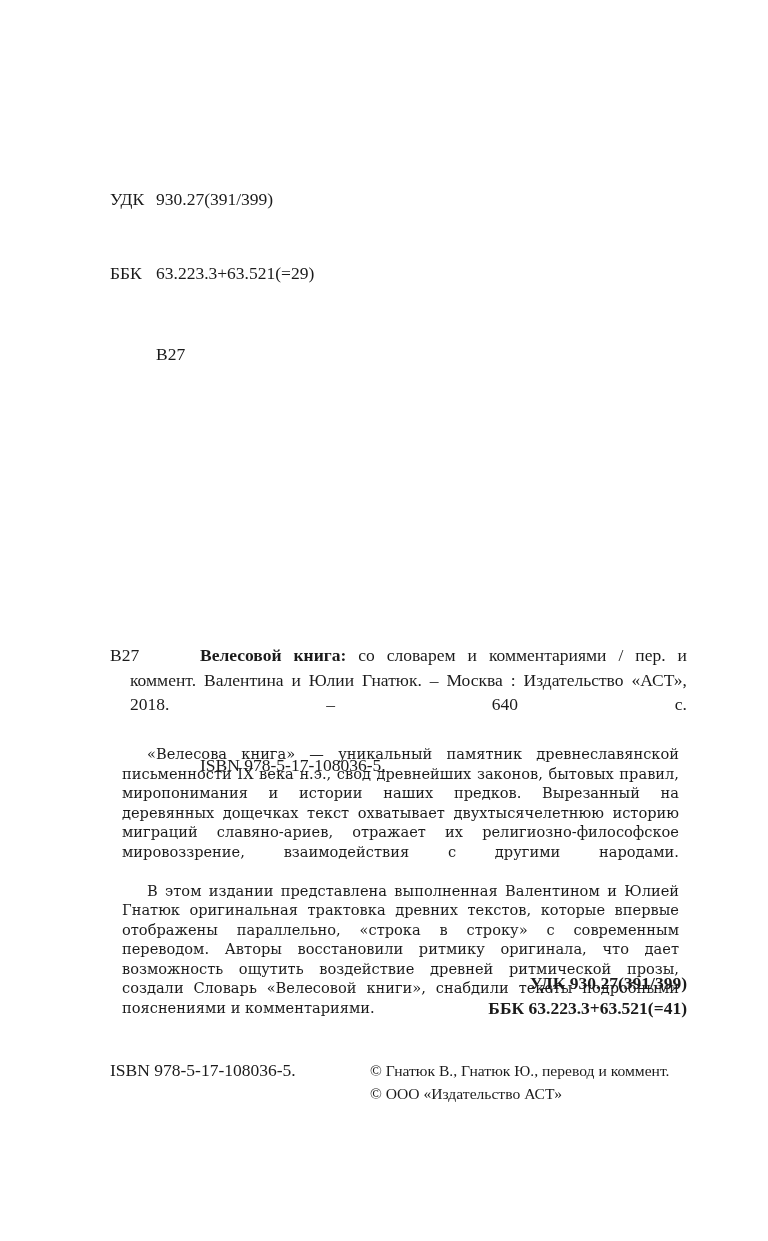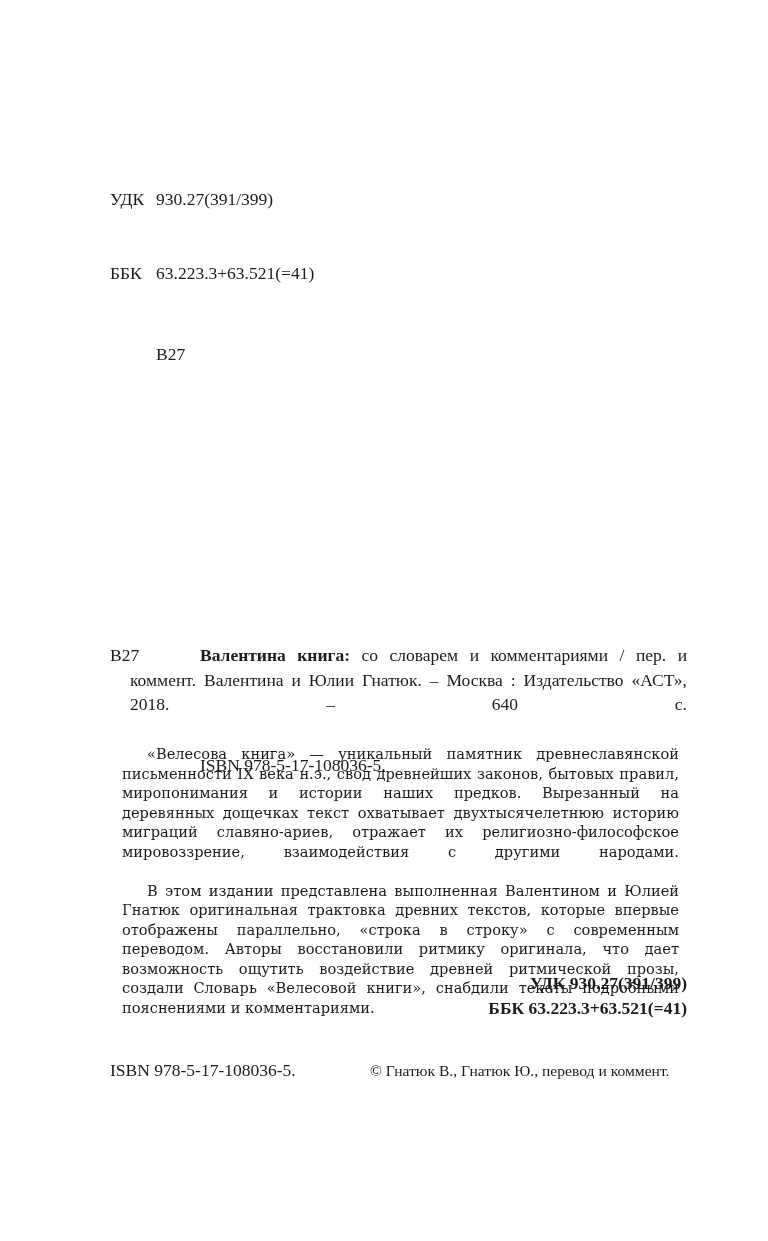--- a/index.html
+++ b/index.html
@@ -148,39 +148,40 @@
     display: block;
   }
 </style>
 </head>
 <body>
 
 <div class="page">
 
   <div class="cip-top">
     <span class="row"><span class="lbl">УДК</span><span class="val">930.27(391/399)</span></span>
-    <span class="row"><span class="lbl-wide">ББК</span><span class="val">63.223.3+63.521(=41)</span></span>
+    <span class="row"><span class="lbl-wide">ББК</span><span class="val">63.223.3+63.521(=29)</span></span>
     <span class="row row-shelf"><span class="lbl">ББК</span><span class="val">В27</span></span>
   </div>
 
   <div class="bib">
     <div class="bib-entry">
-      <span class="bib-shelf">В27</span><span class="bib-title">Валентина книга:</span><span> со словарем и комментариями / пер. и коммент. Валентина и Юлии Гнатюк. – Москва : Издательство «АСТ», 2018. – 640 с.</span>
+      <span class="bib-shelf">В27</span><span class="bib-title">Велесовой книга:</span><span> со словарем и комментариями / пер. и коммент. Валентина и Юлии Гнатюк. – Москва : Издательство «АСТ», 2018. – 640 с.</span>
     </div>
     <div class="bib-isbn">ISBN 978-5-17-108036-5.</div>
   </div>
 
   <div class="annotation">
     <p>«Велесова книга» — уникальный памятник древнеславянской письменности IX века н.э., свод древнейших законов, бытовых правил, миропонимания и истории наших предков. Вырезанный на деревянных дощечках текст охватывает двухтысячелетнюю историю миграций славяно-ариев, отражает их религиозно-философское мировоззрение, взаимодействия с другими народами.</p>
     <p class="last">В этом издании представлена выполненная Валентином и Юлией Гнатюк оригинальная трактовка древних текстов, которые впервые отображены параллельно, «строка в строку» с современным переводом. Авторы восстановили ритмику оригинала, что дает возможность ощутить воздействие древней ритмической прозы, создали Словарь «Велесовой книги», снабдили тексты подробными пояснениями и комментариями.</p>
   </div>
 
   <div class="cip-bottom">
     <span>УДК 930.27(391/399)</span>
     <span>ББК 63.223.3+63.521(=41)</span>
   </div>
 
   <div class="footer-isbn">ISBN 978-5-17-108036-5.</div>
   <div class="footer-rights">
     <span>© Гнатюк В., Гнатюк Ю., перевод и коммент.</span>
+    <span>© ООО «Издательство АСТ»</span>
   </div>
 
 </div>
 
 </body></html>

